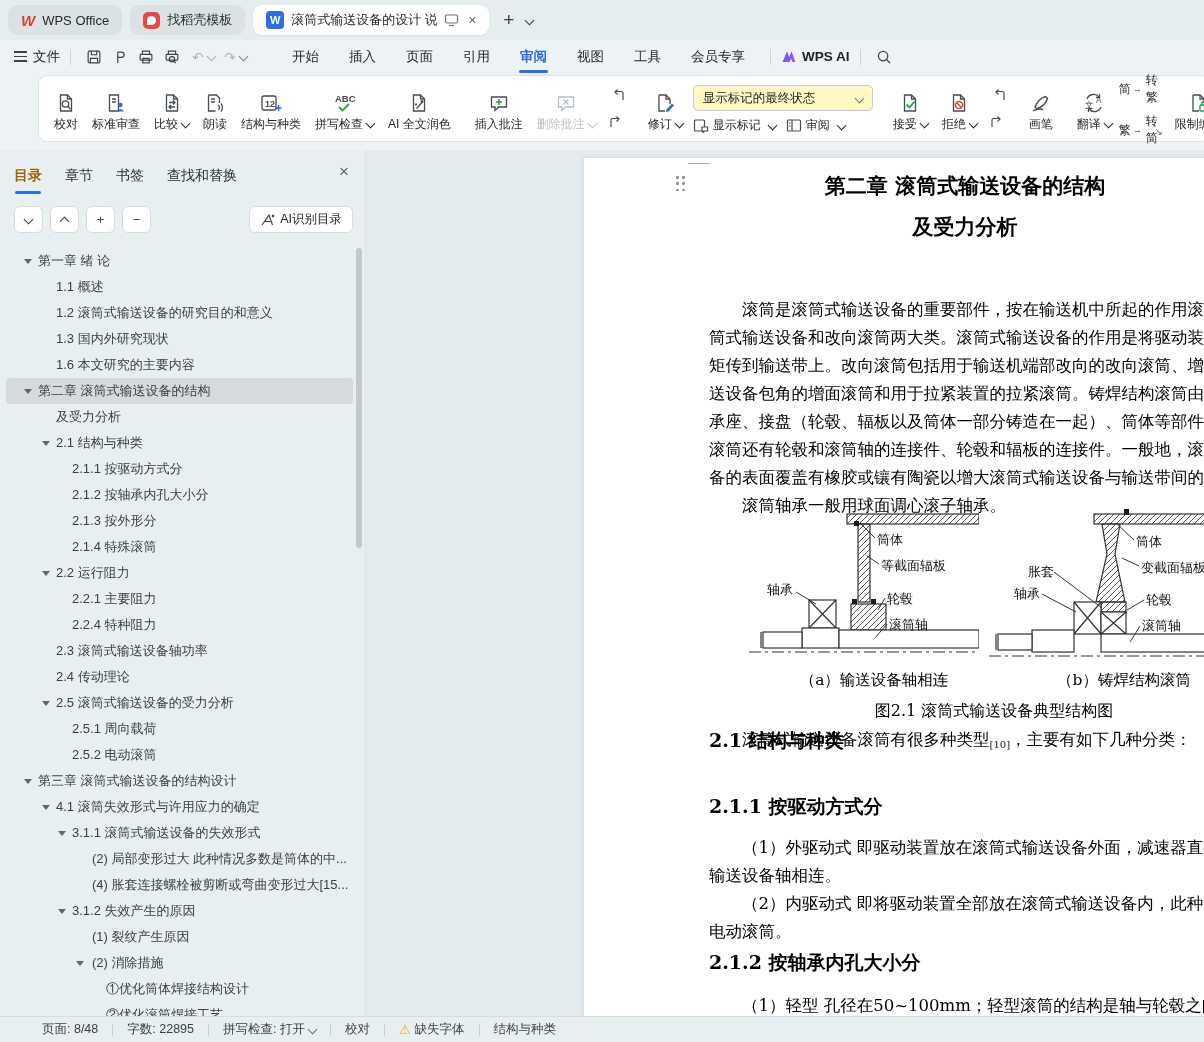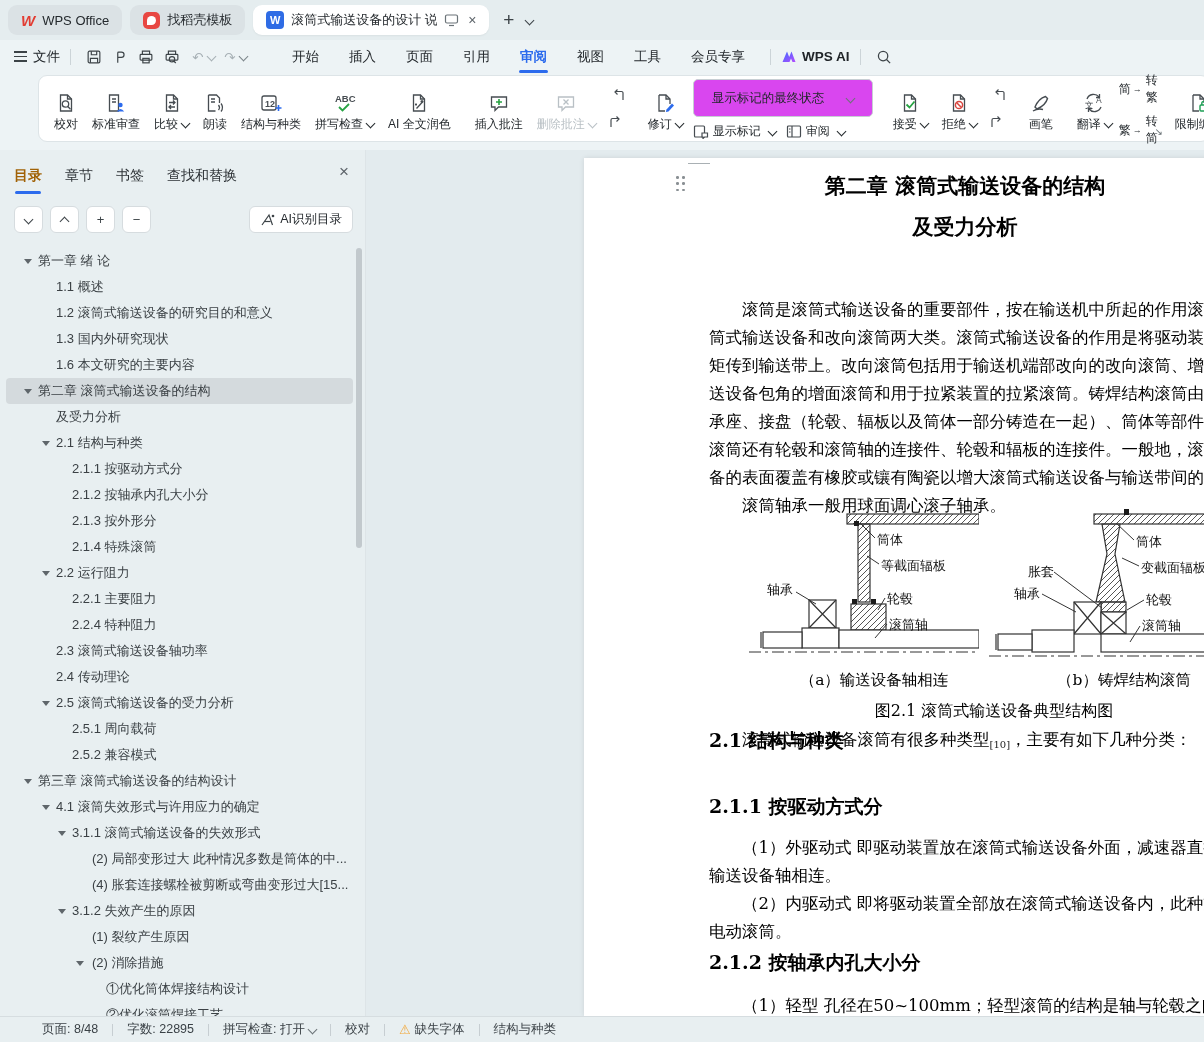--- a/index.html
+++ b/index.html
@@ -39,21 +39,21 @@
        display:flex;align-items:stretch;padding:5px 6px 3px 8px;box-sizing:border-box;}
   .rgroup{display:flex;align-items:center;}
   .rdiv{width:1px;background:#e4e9ec;margin:4px 5px;}
   .rbtn{display:flex;flex-direction:column;align-items:center;justify-content:center;gap:3px;padding:3px 7px;border-radius:5px;font-size:12px;color:#23282c;}
   .rbtn .lbl{white-space:nowrap;display:flex;align-items:center;line-height:14px;}
   .ricon{height:25px;display:flex;align-items:flex-end;justify-content:center;color:#464c51;}
   .dis,.dis .ricon{color:#b9c0c5;}
   .mini-col{display:flex;flex-direction:column;justify-content:center;gap:4px;margin:0 2px;}
   .mini-btn{width:24px;height:23px;border-radius:4px;display:flex;align-items:center;justify-content:center;color:#464c51;}
   .gcol{display:flex;flex-direction:column;justify-content:center;gap:6px;margin:0 3px;}
-  .rselect{display:flex;align-items:center;justify-content:space-between;width:180px;height:38px;border:1px solid #c7ced3;border-radius:5px;background:#d946ef;padding:0 18px;font-size:12.5px;color:#23282c;box-sizing:border-box;}
+  .rselect{display:flex;align-items:center;justify-content:space-between;width:180px;height:26px;border:1px solid #c7ced3;border-radius:5px;background:#fef9c3;padding:0 9px;font-size:12.5px;color:#23282c;box-sizing:border-box;}
   .rsmallrow{display:flex;gap:10px;align-items:center;}
   .rsmall{display:flex;align-items:center;gap:4px;font-size:12px;color:#23282c;}
   .launcher{position:absolute;right:46px;bottom:4px;font-size:10px;color:#6b7377;}
   .mg{font-size:12px;line-height:10px;}
   .mgarr{font-size:9px;margin-left:-2px;}
   .zhcol{display:flex;flex-direction:column;gap:7px;justify-content:center;}
   .zhitem{display:flex;align-items:center;gap:4px;font-size:12px;color:#23282c;}
   
   #sidebar{left:0;top:150px;width:365px;height:866px;background:#e8eff1;overflow:hidden;}
   .sb-tabs{position:absolute;left:14px;top:10px;right:14px;height:34px;display:flex;align-items:center;gap:23px;font-size:14px;color:#2b3034;}
@@ -615,21 +615,21 @@
         <span class="toc-label" style="padding-left: 50px;">2.4 传动理论</span>
       </div>
       <div class="toc-row">
         <span class="tri" style="left: 36px;"></span>
         <span class="toc-label" style="padding-left: 50px;">2.5 滚筒式输送设备的受力分析</span>
       </div>
       <div class="toc-row">
         <span class="toc-label" style="padding-left: 66px;">2.5.1 周向载荷</span>
       </div>
       <div class="toc-row">
-        <span class="toc-label" style="padding-left: 66px;">2.5.2 兼容模式</span>
+        <span class="toc-label" style="padding-left: 66px;">2.5.2 电动滚筒</span>
       </div>
       <div class="toc-row">
         <span class="tri" style="left: 18px;"></span>
         <span class="toc-label" style="padding-left: 32px;">第三章 滚筒式输送设备的结构设计</span>
       </div>
       <div class="toc-row">
         <span class="tri" style="left: 36px;"></span>
         <span class="toc-label" style="padding-left: 50px;">4.1 滚筒失效形式与许用应力的确定</span>
       </div>
       <div class="toc-row">

